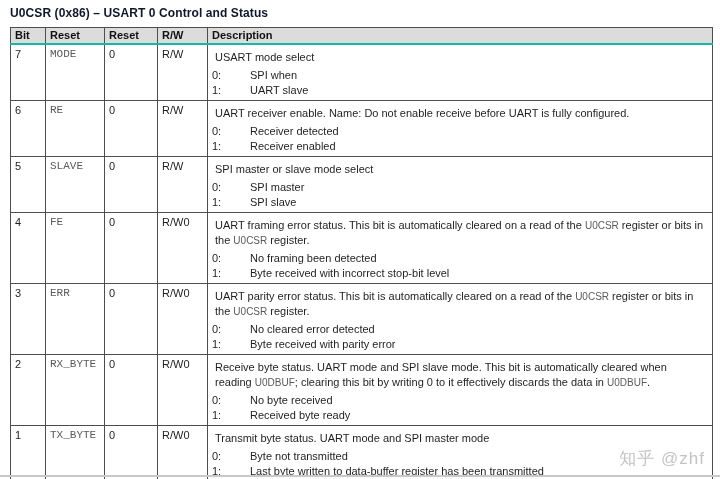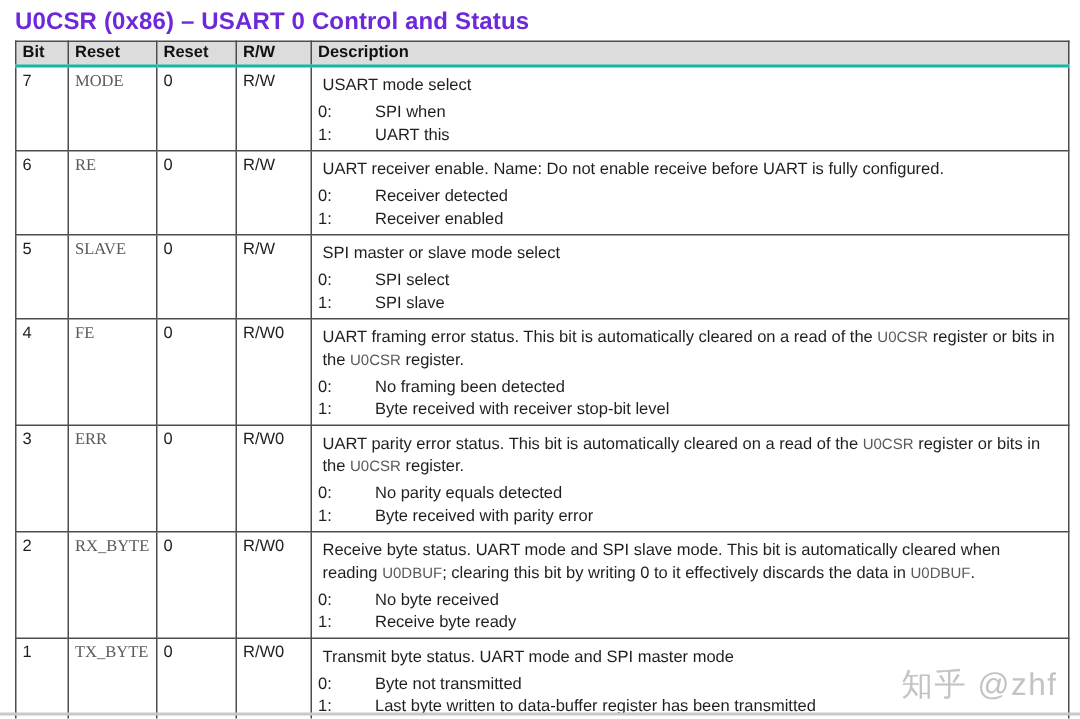--- a/index.html
+++ b/index.html
@@ -14,23 +14,23 @@
   body{
     position:relative;
     background:#ffffff;
     overflow:hidden;
     font-family:"Liberation Sans", sans-serif;
     color:var(--body-text);
   }
   .page-title{
     position:absolute;
     left:10px; top:6px;
-    font-size:16px;
+    font-size:12px;
     font-weight:bold;
-    color:#6d28d9;
+    color:#0f172a;
     letter-spacing:0.1px;
   }
   table.register{
     position:absolute;
     left:10px; top:27px;
     width:702px;
     border-collapse:collapse;
     table-layout:fixed;
   }
   table.register th, table.register td{
@@ -46,38 +46,38 @@
     height:16px;
     color:#111;
     border-bottom:2px solid #14b8a6;
   }
   table.register td{
     padding:2px 4px 2px 4px;
     line-height:15px;
   }
   td.bit-cell{padding-left:4px;}
   td.name-cell{
-    font-family:Liberation Serif, serif;
+    font-family:Liberation Mono, monospace;
     font-size:10.5px;
     color:var(--mono-text);
     padding-left:6px;
     padding-top:3px;
   }
   td.desc-cell .desc{margin:3px;}
   .val-line{display:flex;}
   .val-num{width:38px;flex-shrink:0;}
   .mono{
     font-family:Liberation Sans, sans-serif;
     font-size:10px;
     color:var(--mono-text);
   }
   .watermark{
     position:absolute;
     right:15px; bottom:9px;
-    font-size:21px;
+    font-size:17px;
     color:var(--watermark);
     letter-spacing:1px;
     white-space:nowrap;
     pointer-events:none;
   }
   .bottom-edge{
     position:absolute;
     left:0; bottom:2px;
     width:720px; height:2px;
     background:#c9c9c9;
@@ -112,21 +112,21 @@
         <td class="reset-cell">0</td>
         <td class="rw-cell">R/W</td>
         <td class="desc-cell">
           <div class="desc"><span>USART mode select</span></div>
           <div class="val-line">
             <span class="val-num">0:</span>
             <span class="val-text">SPI when</span>
           </div>
           <div class="val-line">
             <span class="val-num">1:</span>
-            <span class="val-text">UART this</span>
+            <span class="val-text">UART slave</span>
           </div>
         </td>
       </tr>
       <tr>
         <td class="bit-cell">6</td>
         <td class="name-cell">RE</td>
         <td class="reset-cell">0</td>
         <td class="rw-cell">R/W</td>
         <td class="desc-cell">
           <div class="desc"><span>UART receiver enable. Name: Do not enable receive before UART is fully configured.</span></div>
@@ -142,76 +142,76 @@
       </tr>
       <tr>
         <td class="bit-cell">5</td>
         <td class="name-cell">SLAVE</td>
         <td class="reset-cell">0</td>
         <td class="rw-cell">R/W</td>
         <td class="desc-cell">
           <div class="desc"><span>SPI master or slave mode select</span></div>
           <div class="val-line">
             <span class="val-num">0:</span>
-            <span class="val-text">SPI select</span>
+            <span class="val-text">SPI master</span>
           </div>
           <div class="val-line">
             <span class="val-num">1:</span>
             <span class="val-text">SPI slave</span>
           </div>
         </td>
       </tr>
       <tr>
         <td class="bit-cell">4</td>
         <td class="name-cell">FE</td>
         <td class="reset-cell">0</td>
         <td class="rw-cell">R/W0</td>
         <td class="desc-cell">
           <div class="desc"><span>UART framing error status. This bit is automatically cleared on a read of the </span><span class="mono">U0CSR</span><span> register or bits in the </span><span class="mono">U0CSR</span><span> register.</span></div>
           <div class="val-line">
             <span class="val-num">0:</span>
             <span class="val-text">No framing been detected</span>
           </div>
           <div class="val-line">
             <span class="val-num">1:</span>
-            <span class="val-text">Byte received with receiver stop-bit level</span>
+            <span class="val-text">Byte received with incorrect stop-bit level</span>
           </div>
         </td>
       </tr>
       <tr>
         <td class="bit-cell">3</td>
         <td class="name-cell">ERR</td>
         <td class="reset-cell">0</td>
         <td class="rw-cell">R/W0</td>
         <td class="desc-cell">
           <div class="desc"><span>UART parity error status. This bit is automatically cleared on a read of the </span><span class="mono">U0CSR</span><span> register or bits in the </span><span class="mono">U0CSR</span><span> register.</span></div>
           <div class="val-line">
             <span class="val-num">0:</span>
-            <span class="val-text">No parity equals detected</span>
+            <span class="val-text">No cleared error detected</span>
           </div>
           <div class="val-line">
             <span class="val-num">1:</span>
             <span class="val-text">Byte received with parity error</span>
           </div>
         </td>
       </tr>
       <tr>
         <td class="bit-cell">2</td>
         <td class="name-cell">RX_BYTE</td>
         <td class="reset-cell">0</td>
         <td class="rw-cell">R/W0</td>
         <td class="desc-cell">
           <div class="desc"><span>Receive byte status. UART mode and SPI slave mode. This bit is automatically cleared when reading </span><span class="mono">U0DBUF</span><span>; clearing this bit by writing 0 to it effectively discards the data in </span><span class="mono">U0DBUF</span><span>.</span></div>
           <div class="val-line">
             <span class="val-num">0:</span>
             <span class="val-text">No byte received</span>
           </div>
           <div class="val-line">
             <span class="val-num">1:</span>
-            <span class="val-text">Receive byte ready</span>
+            <span class="val-text">Received byte ready</span>
           </div>
         </td>
       </tr>
       <tr>
         <td class="bit-cell">1</td>
         <td class="name-cell">TX_BYTE</td>
         <td class="reset-cell">0</td>
         <td class="rw-cell">R/W0</td>
         <td class="desc-cell">
           <div class="desc"><span>Transmit byte status. UART mode and SPI master mode</span></div>

